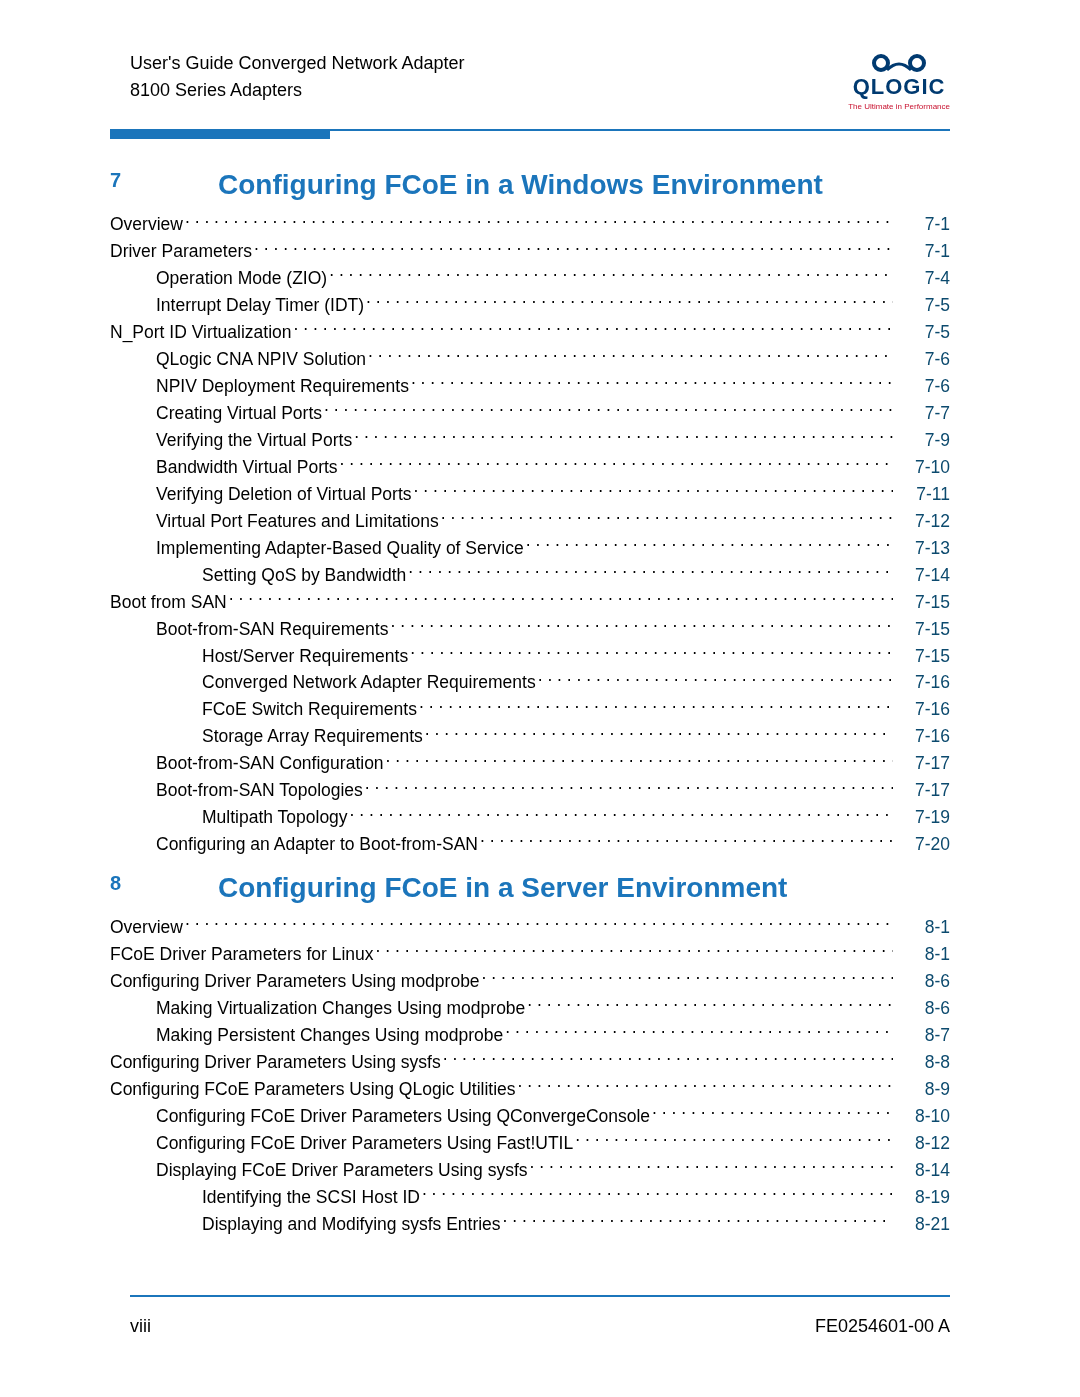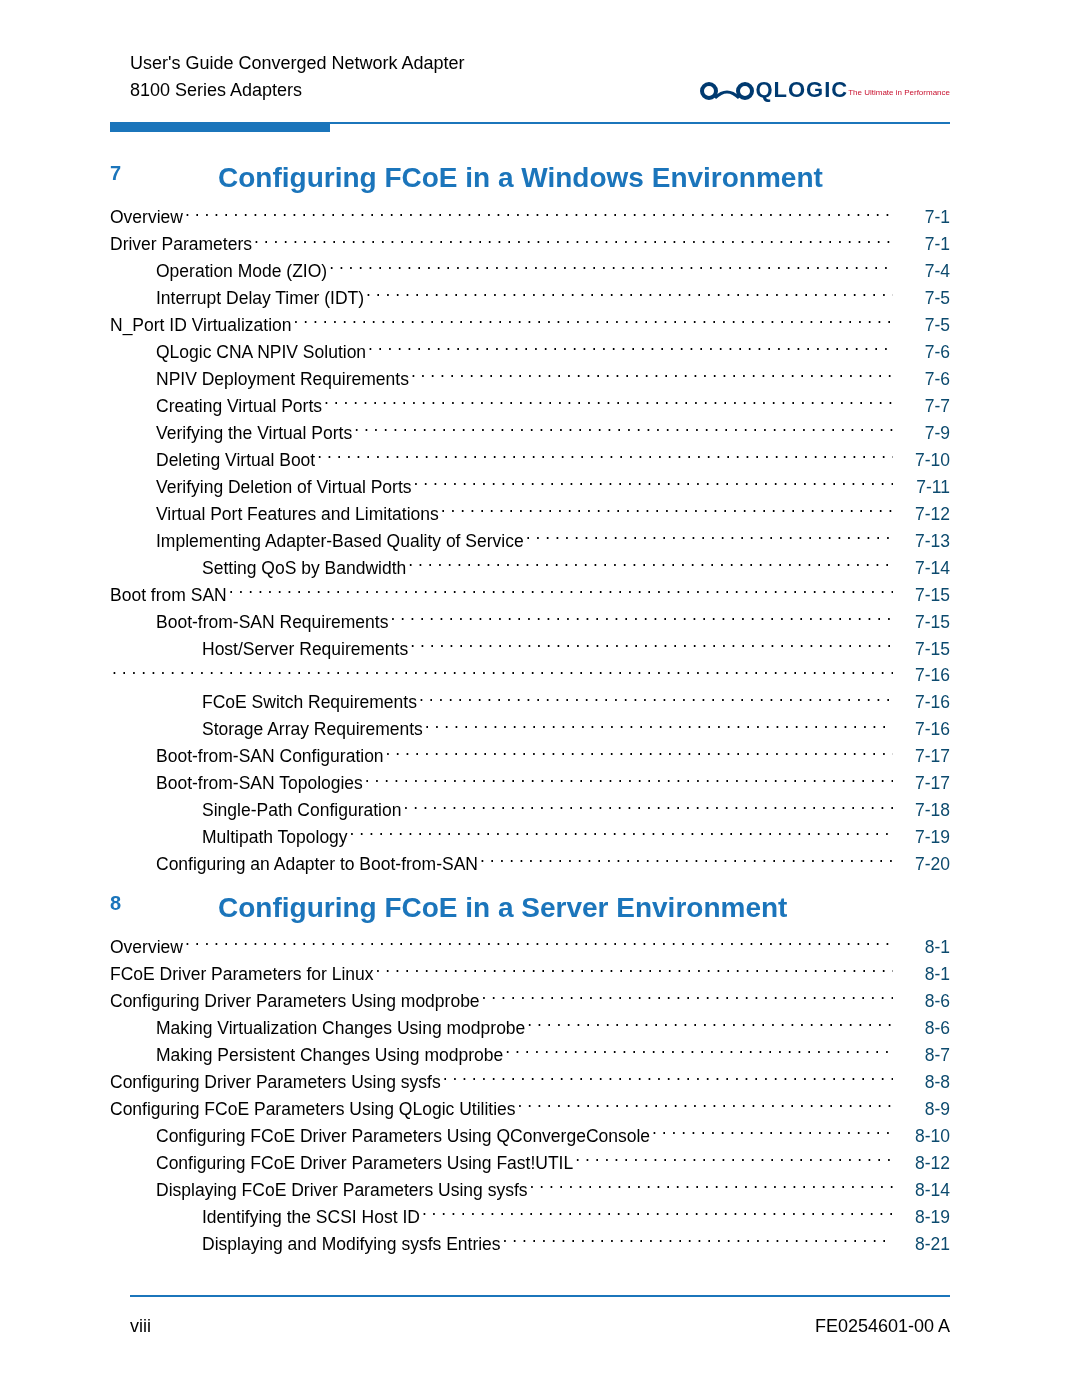--- a/index.html
+++ b/index.html
@@ -7,30 +7,30 @@
     width: 1080px;
     height: 1397px;
     background: #fff;
     font-family: Arial, Helvetica, sans-serif;
     color: #000;
     position: relative;
   }
   .header {
     display: flex;
     justify-content: space-between;
-    align-items: flex-end;
+    align-items: flex-start;
     padding: 50px 130px 0 130px;
   }
   .header-left {
     font-size: 18px;
     line-height: 1.5;
   }
   .logo {
     display: flex;
-    flex-direction: row;
+    flex-direction: column;
     align-items: center;
     margin-left: 40px;
   }
   .logo-glyph {
     color: #003a70;
   }
   .logo-glyph svg { display: block; }
   .logo-text {
     font-weight: bold;
     font-size: 22px;
@@ -202,21 +202,21 @@
         <span class="toc-label ind1">Creating Virtual Ports</span>
         <span class="dots"></span>
         <span class="toc-page">7-7</span>
       </div>
       <div class="toc-row">
         <span class="toc-label ind1">Verifying the Virtual Ports</span>
         <span class="dots"></span>
         <span class="toc-page">7-9</span>
       </div>
       <div class="toc-row">
-        <span class="toc-label ind1">Deleting Virtual Boot</span>
+        <span class="toc-label ind1">Bandwidth Virtual Ports</span>
         <span class="dots"></span>
         <span class="toc-page">7-10</span>
       </div>
       <div class="toc-row">
         <span class="toc-label ind1">Verifying Deletion of Virtual Ports</span>
         <span class="dots"></span>
         <span class="toc-page">7-11</span>
       </div>
       <div class="toc-row">
         <span class="toc-label ind1">Virtual Port Features and Limitations</span>
@@ -242,20 +242,21 @@
         <span class="toc-label ind1">Boot-from-SAN Requirements</span>
         <span class="dots"></span>
         <span class="toc-page">7-15</span>
       </div>
       <div class="toc-row">
         <span class="toc-label ind2">Host/Server Requirements</span>
         <span class="dots"></span>
         <span class="toc-page">7-15</span>
       </div>
       <div class="toc-row">
+        <span class="toc-label ind2">Converged Network Adapter Requirements</span>
         <span class="dots"></span>
         <span class="toc-page">7-16</span>
       </div>
       <div class="toc-row">
         <span class="toc-label ind2">FCoE Switch Requirements</span>
         <span class="dots"></span>
         <span class="toc-page">7-16</span>
       </div>
       <div class="toc-row">
         <span class="toc-label ind2">Storage Array Requirements</span>
@@ -264,25 +265,20 @@
       </div>
       <div class="toc-row">
         <span class="toc-label ind1">Boot-from-SAN Configuration</span>
         <span class="dots"></span>
         <span class="toc-page">7-17</span>
       </div>
       <div class="toc-row">
         <span class="toc-label ind1">Boot-from-SAN Topologies</span>
         <span class="dots"></span>
         <span class="toc-page">7-17</span>
-      </div>
-      <div class="toc-row">
-        <span class="toc-label ind2">Single-Path Configuration</span>
-        <span class="dots"></span>
-        <span class="toc-page">7-18</span>
       </div>
       <div class="toc-row">
         <span class="toc-label ind2">Multipath Topology</span>
         <span class="dots"></span>
         <span class="toc-page">7-19</span>
       </div>
       <div class="toc-row">
         <span class="toc-label ind1">Configuring an Adapter to Boot-from-SAN</span>
         <span class="dots"></span>
         <span class="toc-page">7-20</span>

